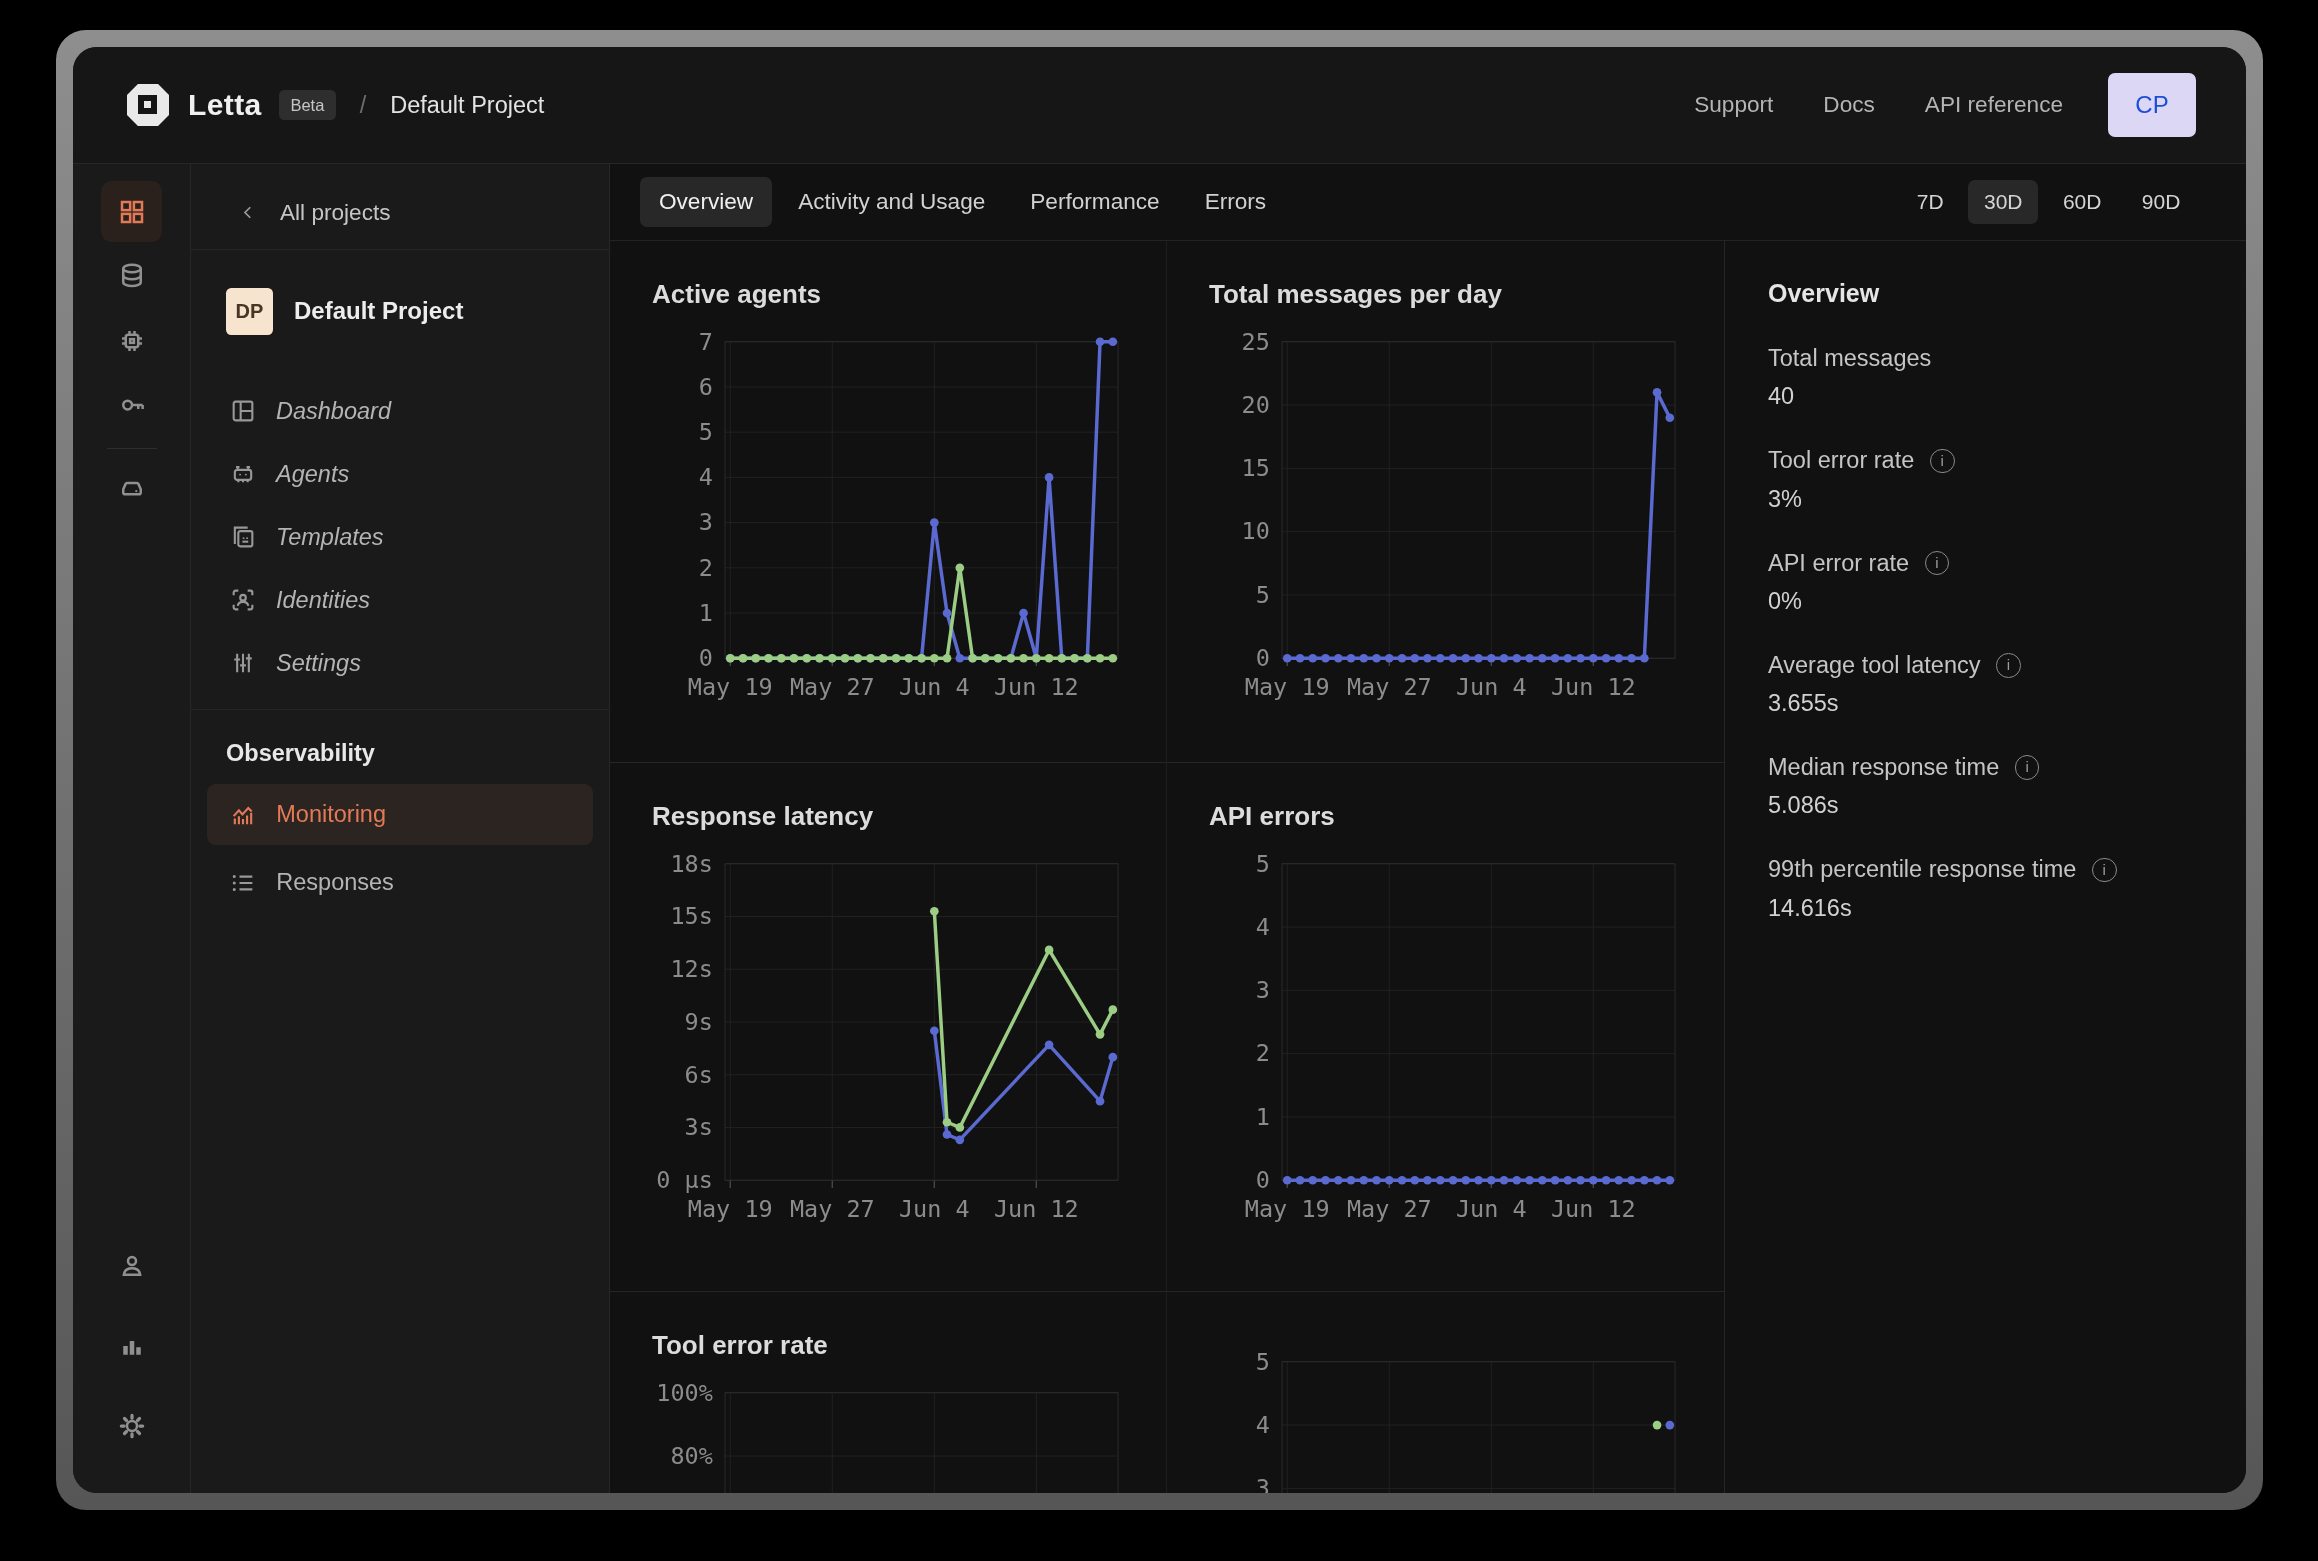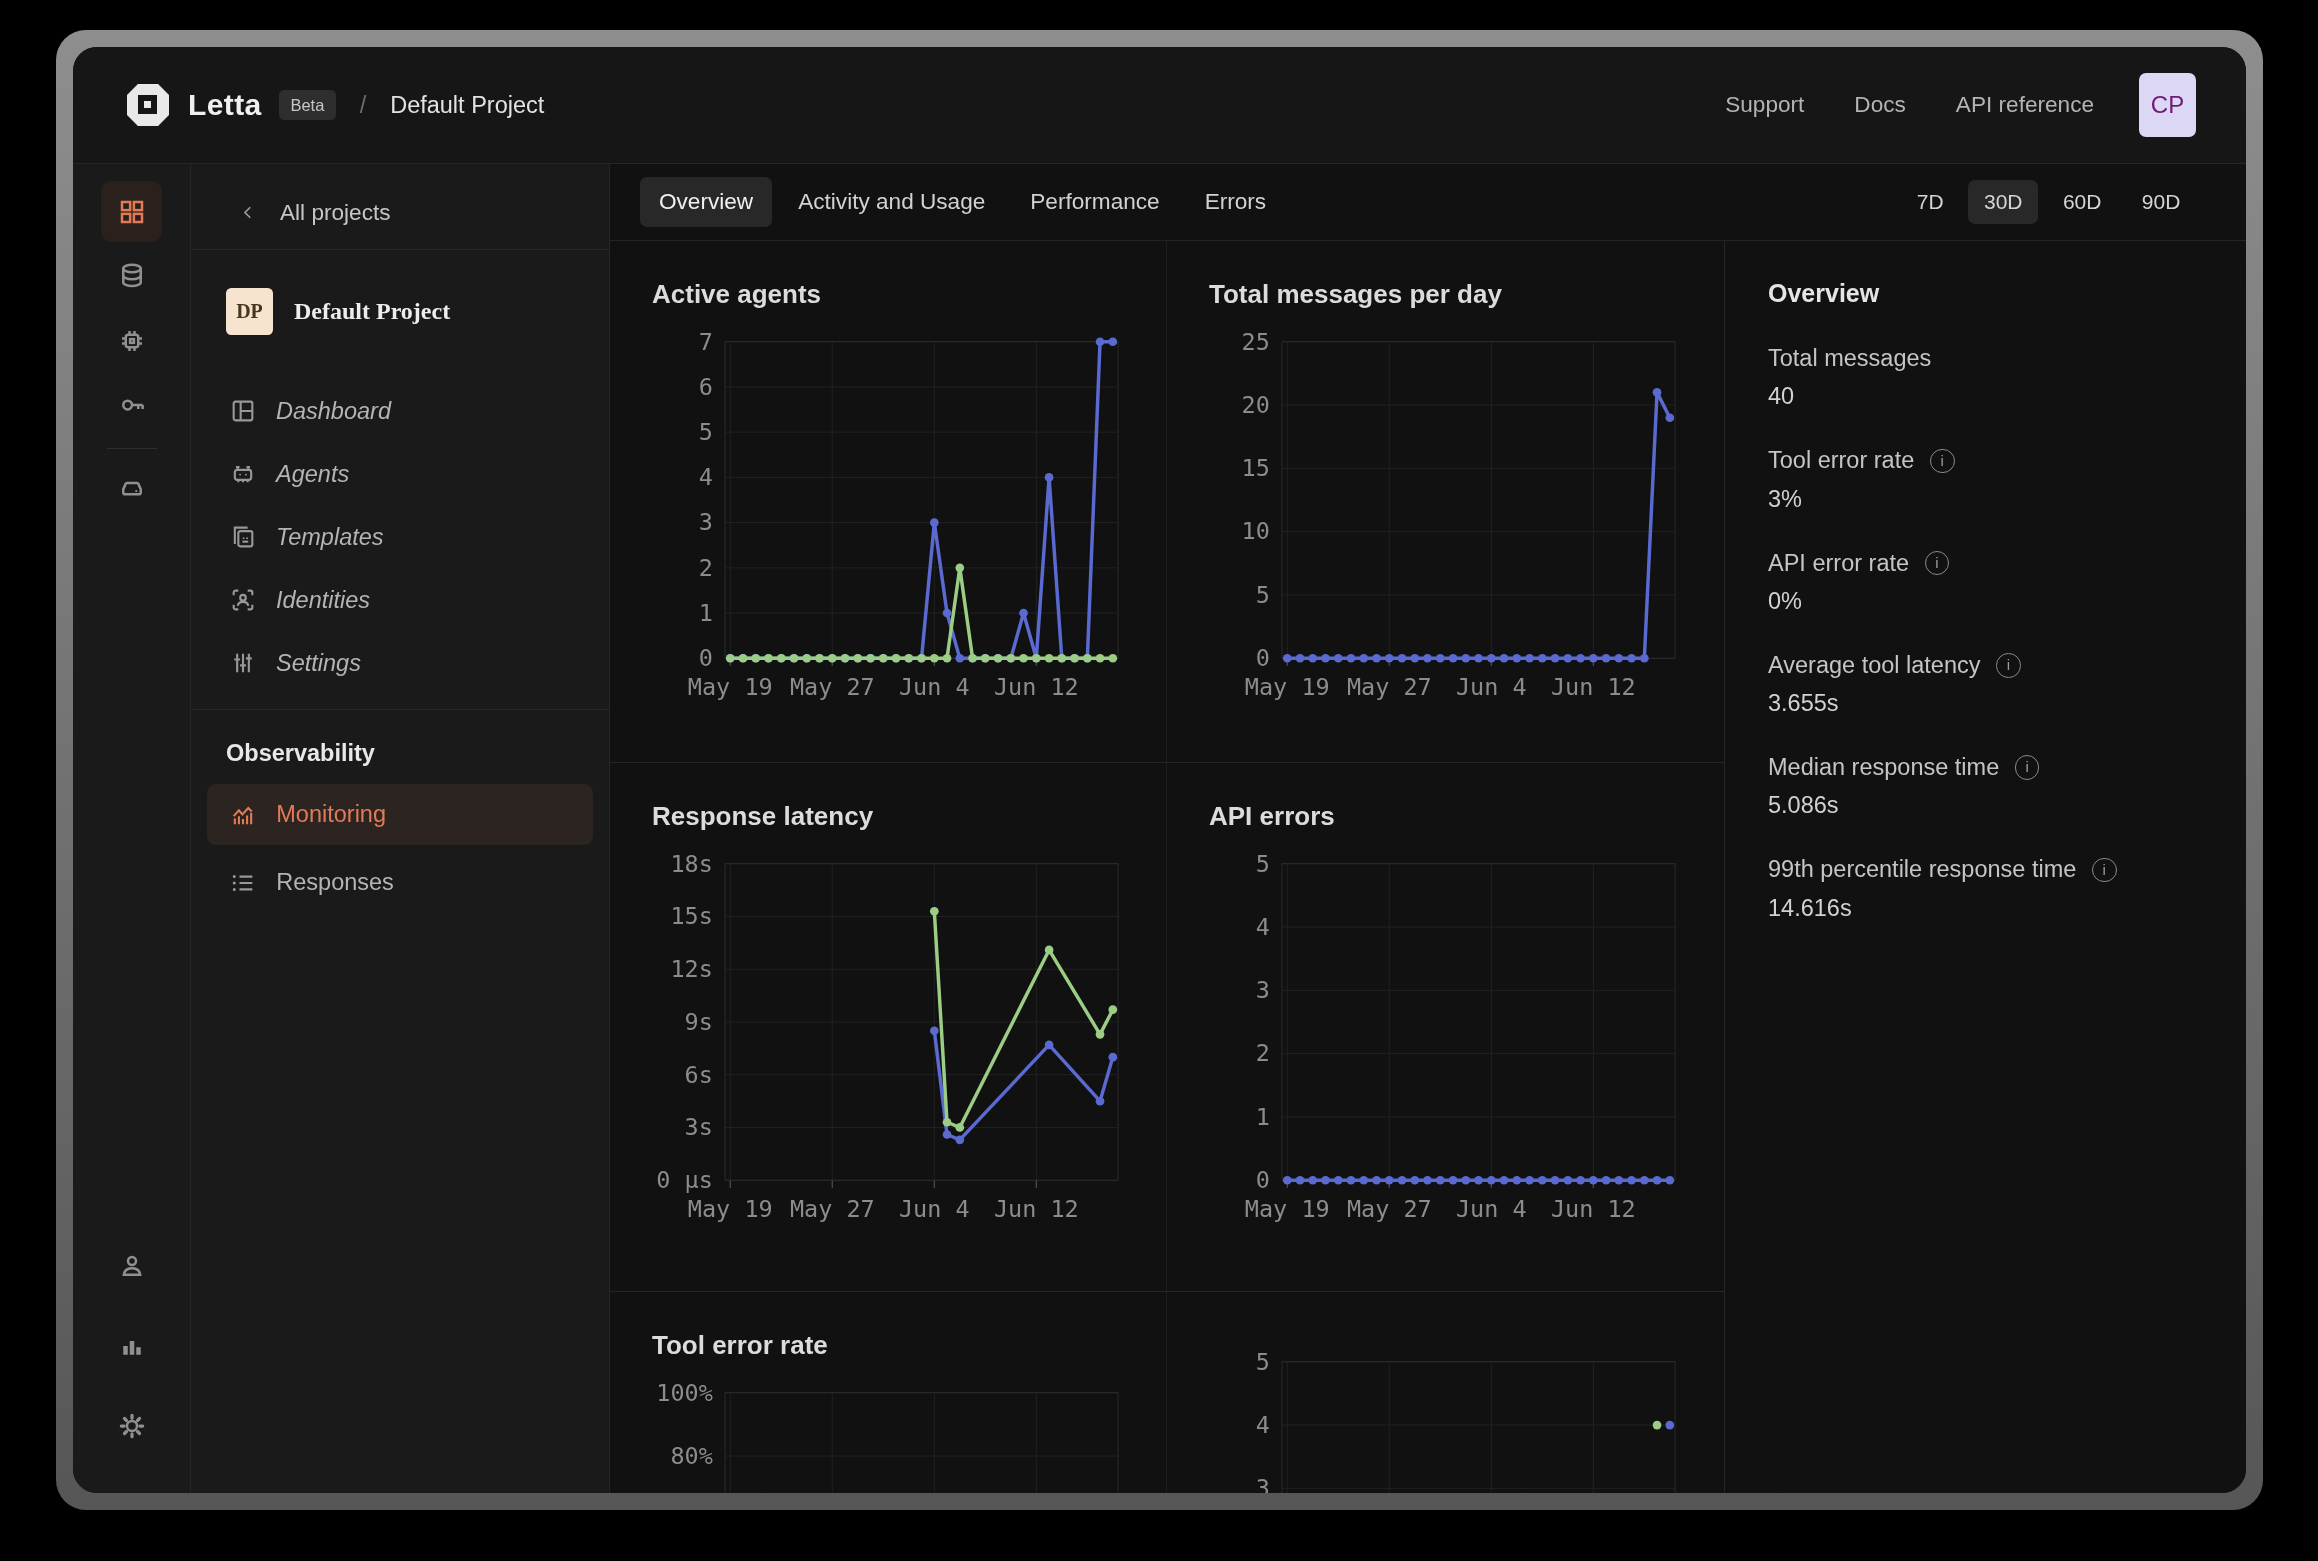--- a/index.html
+++ b/index.html
@@ -16,40 +16,40 @@
         clip-path:polygon(26% 0%,74% 0%,100% 26%,100% 74%,74% 100%,26% 100%,0% 74%,0% 26%);}
   .logo::before{content:"";position:absolute;left:11.3px;top:11.3px;width:19px;height:19px;background:#161616;}
   .logo::after{content:"";position:absolute;left:17.4px;top:17.4px;width:7px;height:7px;background:#e9e9e9;}
   .brand{margin-left:19px;font-size:30px;font-weight:700;color:#f0f0f0;letter-spacing:0.4px;}
   .beta{margin-left:17.4px;background:#2e2e2e;color:#c6c6c6;font-size:16.5px;padding:5.2px 11.3px;border-radius:5.2px;}
   .crumb-sep{margin:0 24px;color:#6e6e6e;font-size:23.5px;}
   .crumb{font-size:23.5px;color:#e3e3e3;}
   .hspacer{flex:1;}
   .top-links{display:flex;gap:50px;align-items:center;}
   .top-link{font-size:22.6px;color:#b4b4b4;cursor:pointer;}
-  .avatar{margin-left:45px;width:57px;height:64px;border-radius:7px;background:#dcd7f5;color:#701a75;
+  .avatar{margin-left:45px;width:88px;height:64px;border-radius:7px;background:#dcd7f5;color:#1d4ed8;
           font-size:24px;display:flex;align-items:center;justify-content:center;cursor:pointer;}
   
   .body{flex:1;display:flex;min-height:0;}
   .rail{width:118px;flex:0 0 118px;background:#1a1a1a;border-right:0.9px solid #262626;
         display:flex;flex-direction:column;align-items:center;padding:17.4px 0 33px;box-sizing:border-box;}
   .rail-btn{width:61px;height:61px;display:flex;align-items:center;justify-content:center;
             color:#909090;border-radius:10.4px;margin-bottom:3.5px;cursor:pointer;}
   .rail-btn svg{width:30px;height:30px;}
   .rail-btn.active{background:#2a211d;color:#e37a57;}
   .rail-div{width:50px;border-top:0.9px solid #2e2e2e;margin:8.7px 0;}
   .rail-bottom{margin-top:auto;display:flex;flex-direction:column;align-items:center;gap:15.7px;}
   
   .sidebar{width:419px;flex:0 0 419px;background:#1a1a1a;border-right:0.9px solid #262626;
            padding-top:22.6px;box-sizing:border-box;display:flex;flex-direction:column;}
   .back-row{display:flex;align-items:center;height:52px;padding-left:47px;gap:21px;
             color:#c6c6c6;font-size:22.6px;cursor:pointer;}
   .back-row svg{width:21px;height:21px;color:#9a9a9a;}
   .sb-div{border-top:0.9px solid #262626;margin-top:10.4px;}
-  .project-row{display:flex;align-items:center;margin:38px 0 0 35px;font-family:Liberation Serif, serif;}
+  .project-row{display:flex;align-items:center;margin:38px 0 0 35px;}
   .dp-avatar{width:47px;height:47px;border-radius:5.2px;background:#f6e4cf;color:#4a3524;font-size:20px;
              font-weight:600;display:flex;align-items:center;justify-content:center;}
   .project-name{margin-left:21px;font-size:24px;font-weight:600;color:#ededed;}
   .nav{margin-top:45px;}
   .nav-item{display:flex;align-items:center;height:63px;padding-left:38px;gap:19px;
             font-size:23.5px;color:#b4b4b4;cursor:pointer;font-style:italic;}
   .nav-item svg{width:28px;height:28px;color:#989898;flex:0 0 28px;}
   .section-label{margin:30px 0 0 35px;font-size:23.5px;font-weight:600;color:#e8e8e8;}
   .obs-item{display:flex;align-items:center;height:61px;margin:17.4px 15.7px 0 15.7px;padding-left:22.6px;gap:19px;
             border-radius:8.7px;font-size:23.5px;color:#b4b4b4;cursor:pointer;}

